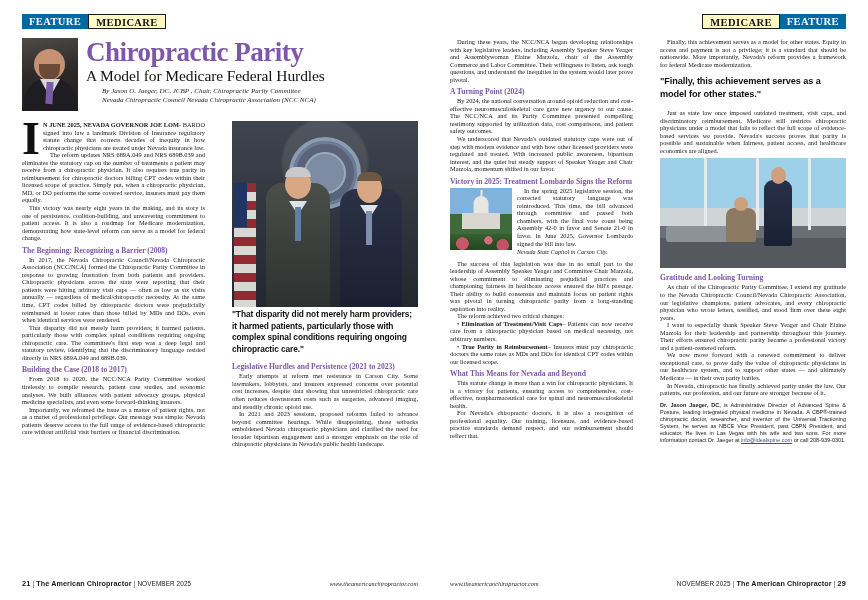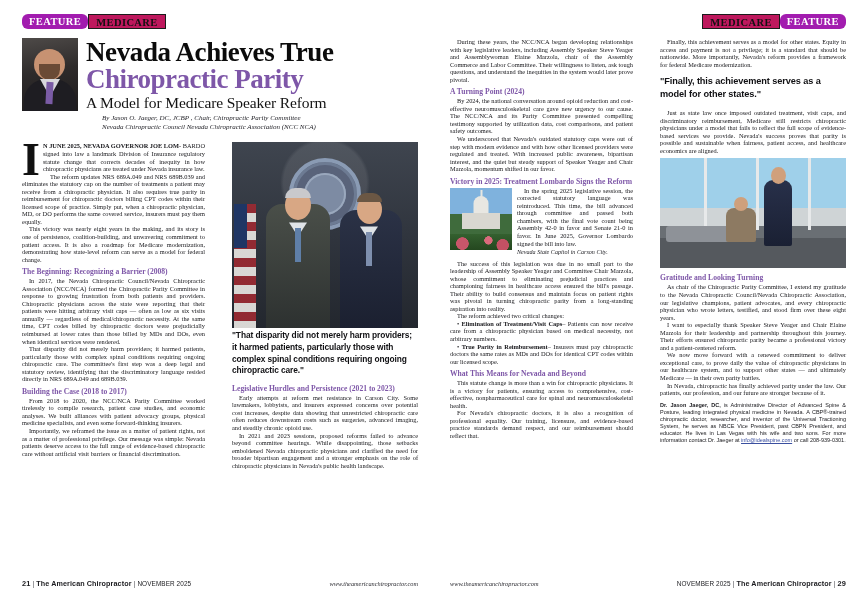--- a/index.html
+++ b/index.html
@@ -16,22 +16,22 @@
 
   
   .tagbar { display: flex; height: 15px; margin-bottom: 9px; }
   .tagbar.right { justify-content: flex-end; }
   .tag {
     font-family: "Liberation Serif", serif;
     font-weight: bold; font-size: 10.5px; letter-spacing: .4px;
     padding: 1px 7px 1px 7px; line-height: 13px;
     display: inline-block;
   }
-  .tag-dark { background: #a21caf; color: #fff; border-radius: 6px; }
-  .tag-light { background: #be185d; color: #111; border: 1.2px solid #1b1b1b; text-align: right; }
+  .tag-dark { background: #0369a1; color: #fff; }
+  .tag-light { background: #fef9c3; color: #111; border: 1.2px solid #1b1b1b; text-align: right; }
 
   
   .masthead { display: flex; gap: 8px; margin-bottom: 10px; }
   .author-portrait {
     width: 56px; height: 73px; flex: 0 0 56px;
     background: linear-gradient(170deg,#4e4a48 0%,#2e2b2b 45%,#1d1b1c 100%);
     position: relative; overflow: hidden;
   }
   .author-portrait::before {
     content:""; position:absolute; left:12px; top:11px; width:31px; height:31px;
@@ -203,24 +203,23 @@
     </div>
 
     <div class="masthead">
       <div class="author-portrait">
         <div class="portrait-beard"></div>
         <div class="portrait-shirt"></div>
         <div class="portrait-tie"></div>
       </div>
       <div class="title-block">
         <h1 class="headline">
-          <span>Nevada Achieves True</span>
           <span class="sub-purple">Chiropractic Parity</span>
         </h1>
-        <div class="deck">A Model for Medicare Speaker Reform</div>
+        <div class="deck">A Model for Medicare Federal Hurdles</div>
         <div class="byline">
           <div>By Jason O. Jaeger, DC, JCBP , Chair, Chiropractic Parity Committee</div>
           <div>Nevada Chiropractic Council Nevada Chiropractic Association (NCC NCA)</div>
         </div>
       </div>
     </div>
 
     <div class="cols2">
 
       <div class="col">

